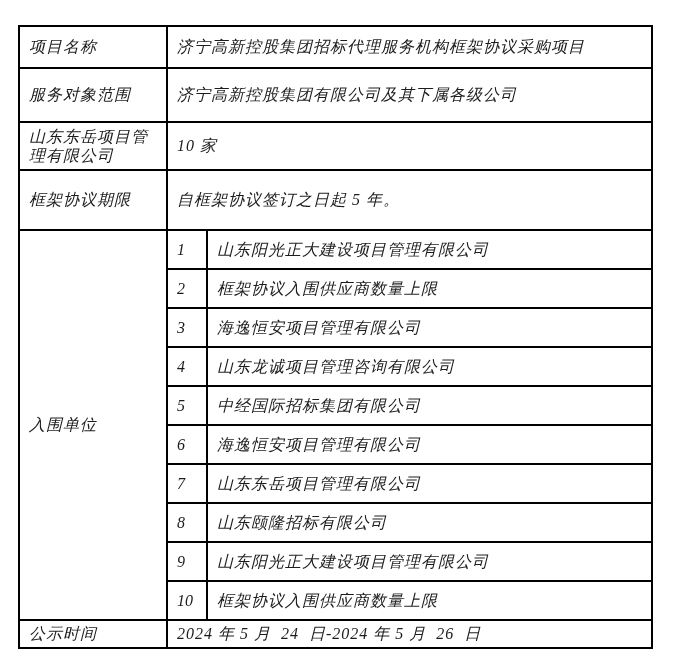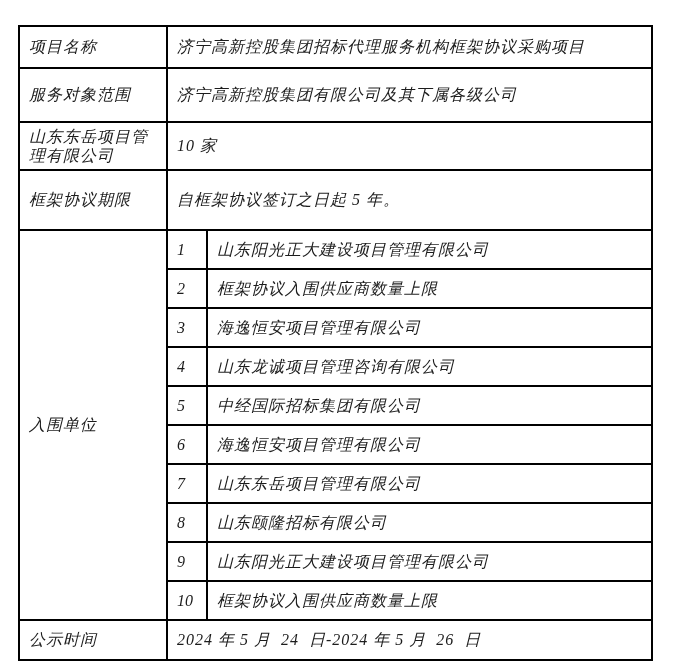--- a/index.html
+++ b/index.html
@@ -42,21 +42,21 @@
   td.cell-value {
     padding-left: 10px;
     white-space: pre-wrap;
     letter-spacing: 1px;
   }
   tr.row-1 td { height: 42px; }
   tr.row-2 td { height: 54px; }
   tr.row-3 td { height: 48px; }
   tr.row-4 td { height: 60px; margin-left: 26px; }
   tr.row-entry td { height: 39px; }
-  tr.row-footer td { height: 40px; }
+  tr.row-footer td { height: 28px; }
 
   td.cell-entry-no {
     padding-left: 8px;
     letter-spacing: 0;
   }
   td.cell-entry-name {
     padding-left: 8px;
     letter-spacing: 1px;
   }
   td.cell-shortlist-label {

